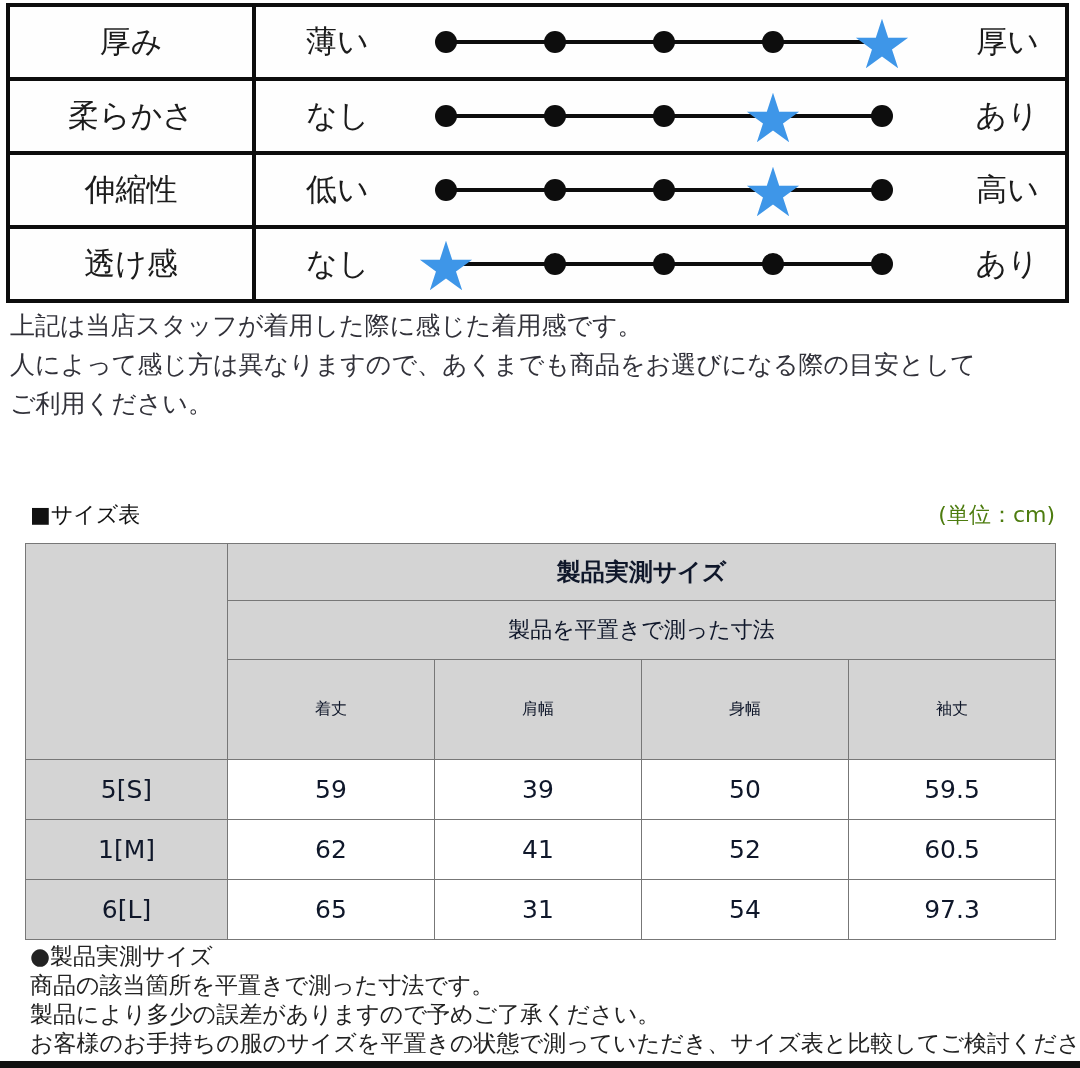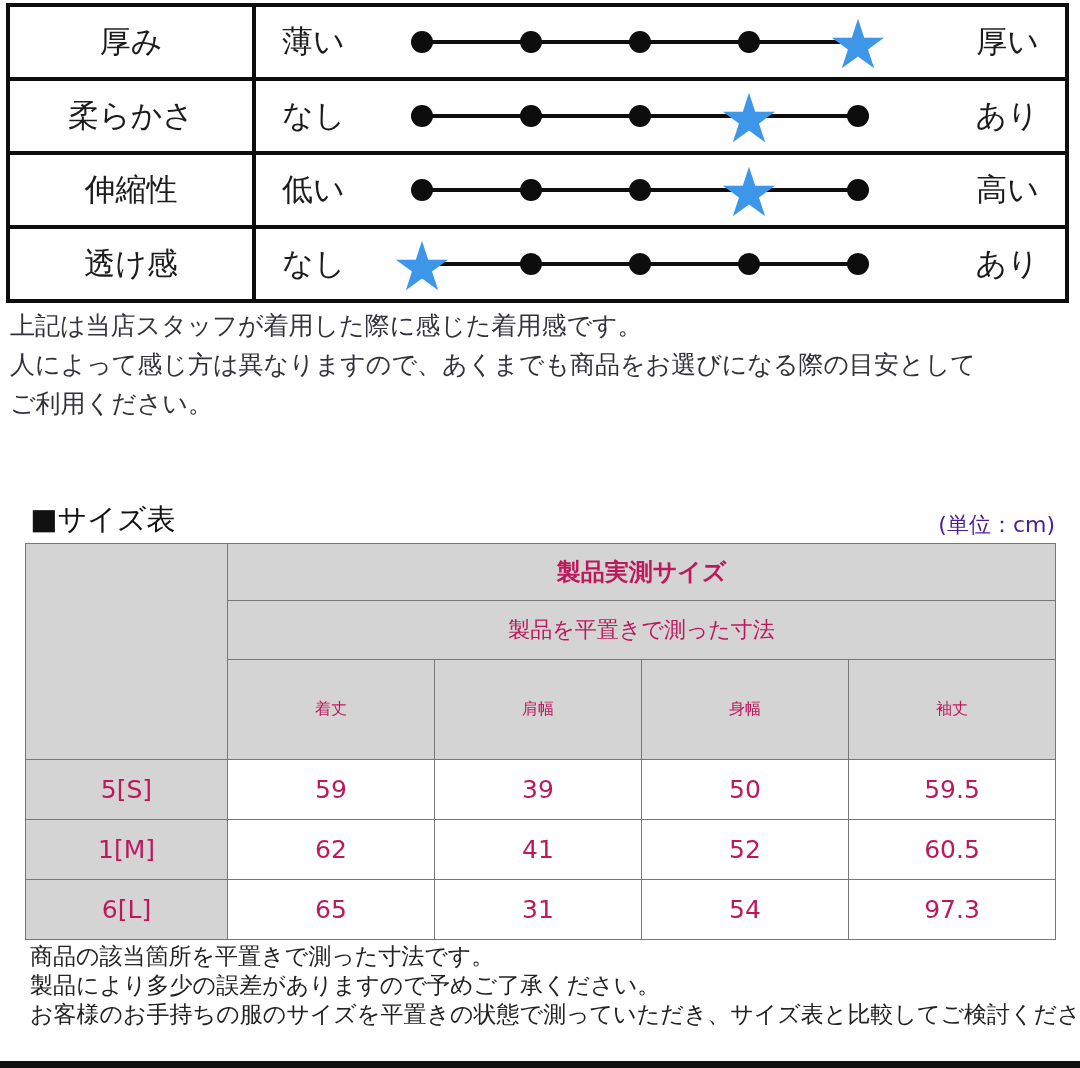--- a/index.html
+++ b/index.html
@@ -11,21 +11,21 @@
 
   
   .feel-table {
     position:absolute; top:3px; left:6px; width:1063px;
     border-collapse:collapse; table-layout:fixed;
   }
   .feel-table td { border:4px solid #0d0d0d; height:68px; background:#fefefe; }
   .feel-label-cell { width:240px; text-align:center; font-size:31px; color:#1c1c1c;font-family:Liberation Serif, serif; }
   .feel-scale-cell { padding:0 26px; }
   .scale-row { display:flex; align-items:center; height:68px; }
-  .scale-left { font-size:31px; flex:none; width:96px; }
+  .scale-left { font-size:31px; flex:none; width:96px;margin-left:24px; }
   .scale-right { font-size:31px; flex:none; margin-left:auto; }
   .scale-track { position:relative; flex:none; width:436px; height:68px; margin-left:44px; }
   .scale-line {
     position:absolute; left:0; right:0; top:calc(50% - 2px);
     height:4px; background:#0d0d0d;
   }
   .scale-dot {
     position:absolute; top:50%; width:22px; height:22px; background:#0d0d0d;
     border-radius:50%; transform:translate(-50%,-50%);
   }
@@ -39,26 +39,26 @@
     position:absolute; top:308px; left:10px; width:1060px;
     font-size:25px; line-height:39px; color:#32323a;
   }
   .notes-top div { white-space:nowrap;font-family:Liberation Mono, monospace; }
 
   
   .size-heading-row {
     position:absolute; top:500px; left:30px; width:1025px;
     display:flex; justify-content:space-between; align-items:flex-end;
   }
-  .size-heading { font-size:29px; color:#111; }
-  .size-unit { font-size:22px; color:#4c1d95; }
+  .size-heading { font-size:22px; color:#111; }
+  .size-unit { font-size:22px; color:#4d7c0f; }
 
   .size-table {
     position:absolute; top:543px; left:25px; width:1030px;
-    border-collapse:collapse; table-layout:fixed; color:#be185d;
+    border-collapse:collapse; table-layout:fixed; color:#0f172a;
   }
   .size-table td { border:1px solid #777; text-align:center; vertical-align:middle; }
   .size-table .hd { background:#d4d4d4; }
   .size-table .h1 { height:54px; font-size:24px; font-weight:bold; }
   .size-table .h2 { height:56px; font-size:22px; }
   .size-table .ch td { height:97px; font-size:16px; }
   .size-table .dr td { height:57px; font-size:25px; background:#ffffff; }
   .size-table .dr td.hd { background:#d4d4d4; }
 
   
@@ -199,18 +199,19 @@
       <td class="hd">6[L]</td>
       <td>65</td>
       <td>31</td>
       <td>54</td>
       <td>97.3</td>
     </tr>
   </tbody>
 </table>
 
 <div class="notes-bottom">
+  <div>●製品実測サイズ</div>
   <div>商品の該当箇所を平置きで測った寸法です。</div>
   <div>製品により多少の誤差がありますので予めご了承ください。</div>
   <div>お客様のお手持ちの服のサイズを平置きの状態で測っていただき、サイズ表と比較してご検討ください。</div>
 </div>
 
 <div class="bottom-bar"></div>
 
 </body></html>

